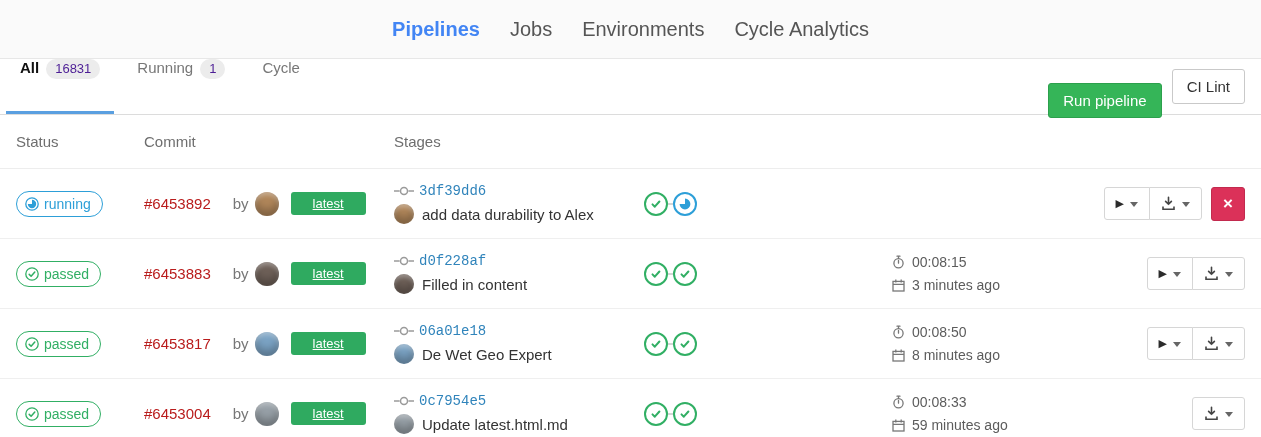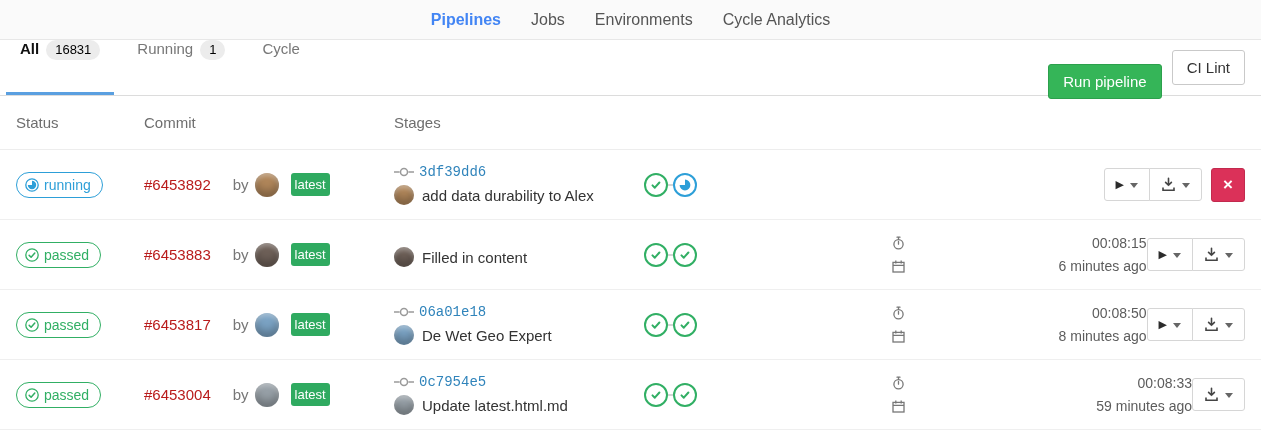--- a/index.html
+++ b/index.html
@@ -5,32 +5,32 @@
   :root{
     --blue:#3084bb; --nav-blue:#4285f4; --running:#2d9fd8; --green:#31af64;
     --latest:#2faa60; --btn-green:#35b558; --red:#db3159;
   }
   *{box-sizing:border-box; margin:0; padding:0;}
   html,body{width:1261px; height:437px; overflow:hidden; background:#fff;
     font-family:"Liberation Sans", sans-serif; color:#333;}
   a{text-decoration:none; cursor:pointer;}
 
   
-  .topnav{height:40px; background:#fafafa; border-bottom:1px solid #e7e7e7;
-    display:flex; align-items:center; justify-content:center; gap:30px; font-size:16px;}
+  .topnav{height:59px; background:#fafafa; border-bottom:1px solid #e7e7e7;
+    display:flex; align-items:center; justify-content:center; gap:30px; font-size:20px;}
   .topnav a{color:#555;}
   .topnav a.active{color:var(--nav-blue); font-weight:bold;}
 
   
   .tabbar{height:56px; display:flex; align-items:stretch; padding:0 16px 0 6px;
     border-bottom:1px solid #dcdcdc;}
   .tab{display:flex; align-items:flex-start; gap:7px; padding:0 14px; margin-right:9px;
     font-size:15px; color:#777; border-bottom:3px solid transparent; cursor:pointer;}
   .tab.active{color:#111; font-weight:bold; border-bottom-color:#5a9fe0;}
-  .tab .count{background:#ececec; color:#000000; font-weight:normal; font-size:13px;
+  .tab .count{background:#ececec; color:#4c1d95; font-weight:normal; font-size:13px;
     border-radius:10px; padding:2px 9px; line-height:1.2;}
   .tab .count:empty{display:none;}
   .tabbar-actions{margin-left:auto; display:flex; align-items:center; gap:10px;}
   .btn{font-size:15px; border-radius:3px; padding:8px 14px; cursor:pointer;
     font-family:"Liberation Sans", sans-serif;}
   .btn-green{background:var(--btn-green); border:1px solid #2ca04c; color:#fff;margin-top:28px;}
   .btn-default{background:#fff; border:1px solid #c9c9c9; color:#333;}
 
   
   .grid{display:grid; grid-template-columns:128px 250px 250px 248px 1fr auto;
@@ -47,39 +47,39 @@
 
   
   .col-pipeline{display:flex; align-items:center; font-size:15px;}
   .pid{color:#b91c1c;}
   .by-label{color:#777; margin:0 6px;padding-left:16px;}
   .avatar{display:inline-block; border-radius:50%;
     box-shadow:inset 0 -6px 8px rgba(0,0,0,.28), inset 0 3px 4px rgba(255,255,255,.35);}
   .avatar-sm{width:24px; height:24px;}
   .avatar-xs{width:20px; height:20px; margin-right:8px; flex:none;}
   .latest-badge{background:var(--latest); color:#fff; font-size:13px; border-radius:3px;
-    padding:4px 4px; margin-left:12px;}
+    padding:4px 22px; margin-left:12px;text-decoration:underline;}
 
   
   .commit-line1{display:flex; align-items:center; gap:5px;}
   .sha{font-family:"Liberation Mono", monospace; font-size:14px; color:var(--blue);}
   .commit-line2{display:flex; align-items:center; margin-top:5px;}
   .msg{color:#333; font-size:15px; white-space:nowrap;}
 
   
   .col-stages{display:flex; align-items:center;}
   .stage-circle{width:24px; height:24px; border-radius:50%; border:2px solid; background:#fff;
     display:inline-flex; align-items:center; justify-content:center; cursor:pointer; flex:none;}
   .stage-circle.st-passed{border-color:var(--green); color:var(--green);}
   .stage-circle.st-running{border-color:var(--running); color:var(--running);}
   .stage-connector{width:5px; height:2px; background:#d4d4d4; flex:none;}
 
   
   .col-time{font-size:14px; color:#5c5c5c;}
-  .time-line{display:flex; align-items:center; gap:7px;justify-content:space-between;}
+  .time-line{display:flex; align-items:center; gap:7px;}
   .time-line + .time-line{margin-top:7px;}
 
   
   .col-actions{display:flex; align-items:center; justify-content:flex-end; gap:9px;}
   .btn-group{display:inline-flex;}
   .icon-btn{display:inline-flex; align-items:center; gap:6px; background:#fff;
     border:1px solid #d6d6d6; height:33px; padding:0 11px; cursor:pointer;}
   .icon-btn:first-child{border-radius:3px 0 0 3px;}
   .icon-btn + .icon-btn{margin-left:-1px; border-radius:0 3px 3px 0;}
   .icon-btn:only-child{border-radius:3px;}
@@ -206,20 +206,27 @@
         <span class="status-label">passed</span>
       </span>
     </div>
     <div class="col-pipeline">
       <a class="pid">#6453883</a>
       <span class="by-label">by</span>
       <span class="avatar avatar-sm" style="background: rgb(110, 96, 88);"></span>
       <span class="latest-badge">latest</span>
     </div>
     <div>
+      <div class="commit-line1">
+        <svg width="20" height="10" viewBox="0 0 20 10">
+            <path d="M0 5h5.6M14.4 5H20" stroke="#9a9a9a" stroke-width="1.5"></path>
+            <circle cx="10" cy="5" r="3.5" fill="none" stroke="#9a9a9a" stroke-width="1.5"></circle>
+          </svg>
+        <a class="sha">d0f228af</a>
+      </div>
       <div class="commit-line2">
         <span class="avatar avatar-xs" style="background: rgb(110, 96, 88);"></span>
         <a class="msg">Filled in content</a>
       </div>
     </div>
     <div class="col-stages">
         <span class="stage-circle st-passed">
     <svg width="12" height="12" viewBox="0 0 12 12">
             <path d="M2.5 6.4l2.3 2.3 4.6-5.2" fill="none" stroke="currentColor" stroke-width="2" stroke-linecap="round" stroke-linejoin="round"></path>
           </svg>
@@ -237,21 +244,21 @@
             <circle cx="6.5" cy="8.2" r="4.6" fill="none" stroke="#777" stroke-width="1.3"></circle>
             <path d="M5 1.2h3M6.5 1.2v2.2M6.5 8.2V5.4" stroke="#777" stroke-width="1.3" fill="none" stroke-linecap="round"></path>
           </svg>
         <span class="duration-text">00:08:15</span>
       </div>
       <div class="time-line ago-line">
         <svg width="13" height="13" viewBox="0 0 13 13">
             <rect x="1" y="2.4" width="11" height="9.6" fill="none" stroke="#777" stroke-width="1.3"></rect>
             <path d="M1 5.4h11M3.8 0.6v3M9.2 0.6v3" stroke="#777" stroke-width="1.3"></path>
           </svg>
-        <span class="ago-text">6 minutes ago</span>
+        <span class="ago-text">3 minutes ago</span>
       </div>
     </div>
     <div class="col-actions">
       <div class="btn-group">
         <button class="icon-btn play-btn">
           <span class="play-glyph">▶</span>
           <span class="caret"></span>
         </button>
         <button class="icon-btn dl-btn">
           <svg width="15" height="15" viewBox="0 0 15 15">

